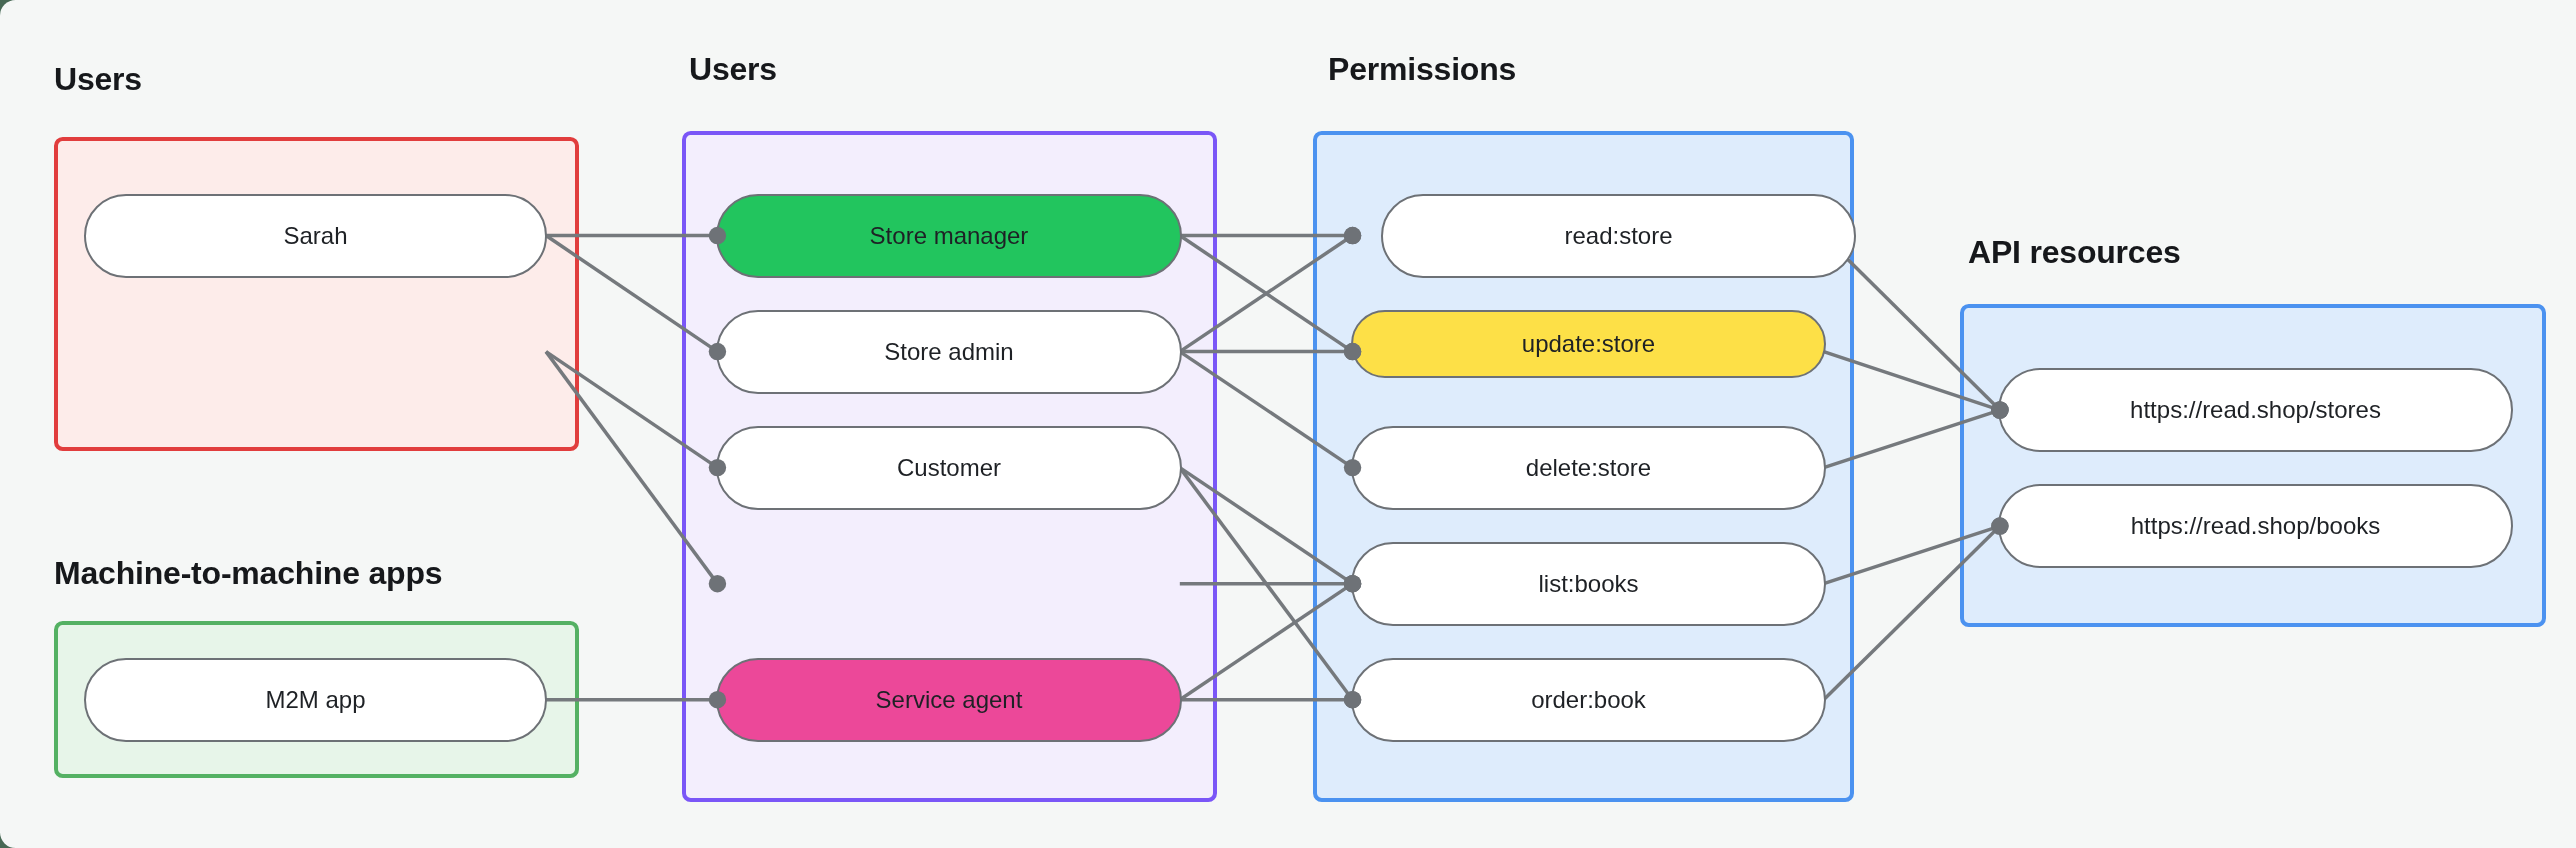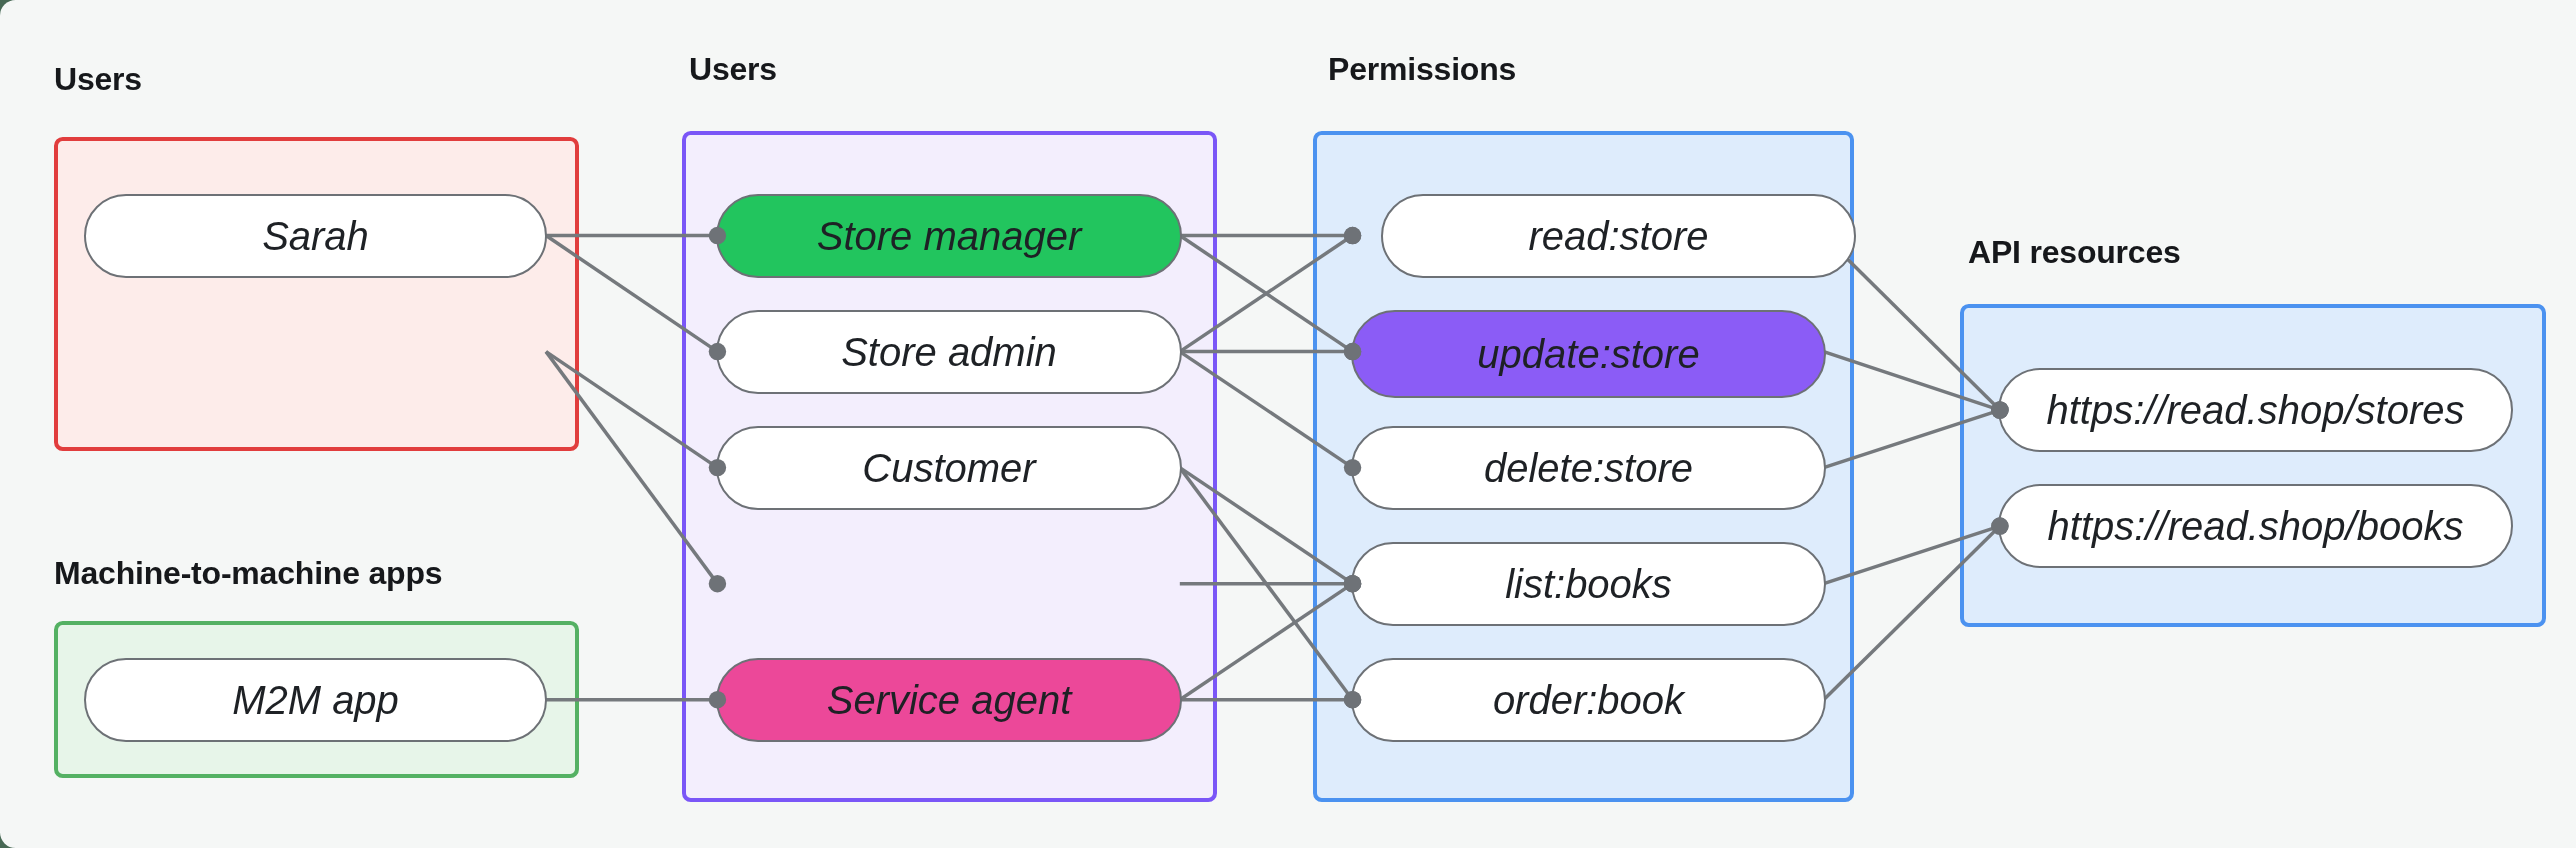--- a/index.html
+++ b/index.html
@@ -25,21 +25,21 @@
     font-size:32px;font-weight:600;color:#16181b;
     letter-spacing:-0.2px;white-space:nowrap;
   }
   .pill{
     position:absolute;z-index:3;
     background:#ffffff;
     border:2.6px solid #6d7176;
     border-radius:52px;
     box-sizing:border-box;
     display:flex;align-items:center;justify-content:center;
-    font-size:40px;color:#1e2125;white-space:nowrap;font-style:italic;
+    font-size:24px;color:#1e2125;white-space:nowrap;
   }
   svg.layer{position:absolute;left:0;top:0;pointer-events:none;}
   #edge-layer{z-index:2;}
   #dot-layer{z-index:4;}
 </style>
 </head>
 <body style="background: rgb(71, 104, 84);">
 
 <div class="stage" id="stage" style="background: rgb(245, 247, 246);">
   <svg class="layer" id="edge-layer" width="2576" height="848" viewBox="0 0 2952 972">
@@ -94,21 +94,21 @@
     <div class="pill" style="left: 84px; top: 658px; width: 463px; height: 84px; background: rgb(255, 255, 255); border-color: rgb(109, 113, 118); color: rgb(30, 33, 37);">M2M app</div>
     <div class="group-box" style="left: 682px; top: 131px; width: 535px; height: 671px; border-color: rgb(122, 86, 247); background: rgb(243, 238, 253);"></div>
     <div class="group-label" style="left: 689px; top: 51px; color: rgb(22, 24, 27);">Users</div>
     <div class="pill" style="left: 716px; top: 194px; width: 466px; height: 84px; background: #22c55e; border-color: rgb(109, 113, 118); color: rgb(30, 33, 37);">Store manager</div>
     <div class="pill" style="left: 716px; top: 310px; width: 466px; height: 84px; background: rgb(255, 255, 255); border-color: rgb(109, 113, 118); color: rgb(30, 33, 37);">Store admin</div>
     <div class="pill" style="left: 716px; top: 426px; width: 466px; height: 84px; background: rgb(255, 255, 255); border-color: rgb(109, 113, 118); color: rgb(30, 33, 37);">Customer</div>
     <div class="pill" style="left: 716px; top: 658px; width: 466px; height: 84px; background: #ec4899; border-color: rgb(109, 113, 118); color: rgb(30, 33, 37);">Service agent</div>
     <div class="group-box" style="left: 1313px; top: 131px; width: 541px; height: 671px; border-color: rgb(75, 146, 240); background: rgb(222, 236, 252);"></div>
     <div class="group-label" style="left: 1328px; top: 51px; color: rgb(22, 24, 27);">Permissions</div>
     <div class="pill" style="left: 1381px; top: 194px; width: 475px; height: 84px; background: rgb(255, 255, 255); border-color: rgb(109, 113, 118); color: rgb(30, 33, 37);">read:store</div>
-    <div class="pill" style="left: 1351px; top: 310px; width: 475px; height: 88px; background: #8b5cf6; border-color: rgb(109, 113, 118); color: rgb(30, 33, 37);">update:store</div>
+    <div class="pill" style="left: 1351px; top: 310px; width: 475px; height: 68px; background: #fde047; border-color: rgb(109, 113, 118); color: rgb(30, 33, 37);">update:store</div>
     <div class="pill" style="left: 1351px; top: 426px; width: 475px; height: 84px; background: rgb(255, 255, 255); border-color: rgb(109, 113, 118); color: rgb(30, 33, 37);">delete:store</div>
     <div class="pill" style="left: 1351px; top: 542px; width: 475px; height: 84px; background: rgb(255, 255, 255); border-color: rgb(109, 113, 118); color: rgb(30, 33, 37);">list:books</div>
     <div class="pill" style="left: 1351px; top: 658px; width: 475px; height: 84px; background: rgb(255, 255, 255); border-color: rgb(109, 113, 118); color: rgb(30, 33, 37);">order:book</div>
     <div class="group-box" style="left: 1960px; top: 304px; width: 586px; height: 323px; border-color: rgb(75, 146, 240); background: rgb(222, 236, 252);"></div>
     <div class="group-label" style="left: 1968px; top: 234px; color: rgb(22, 24, 27);">API resources</div>
     <div class="pill" style="left: 1998px; top: 368px; width: 515px; height: 84px; background: rgb(255, 255, 255); border-color: rgb(109, 113, 118); color: rgb(30, 33, 37);">https://read.shop/stores</div>
     <div class="pill" style="left: 1998px; top: 484px; width: 515px; height: 84px; background: rgb(255, 255, 255); border-color: rgb(109, 113, 118); color: rgb(30, 33, 37);">https://read.shop/books</div>
   </div>
 
 

